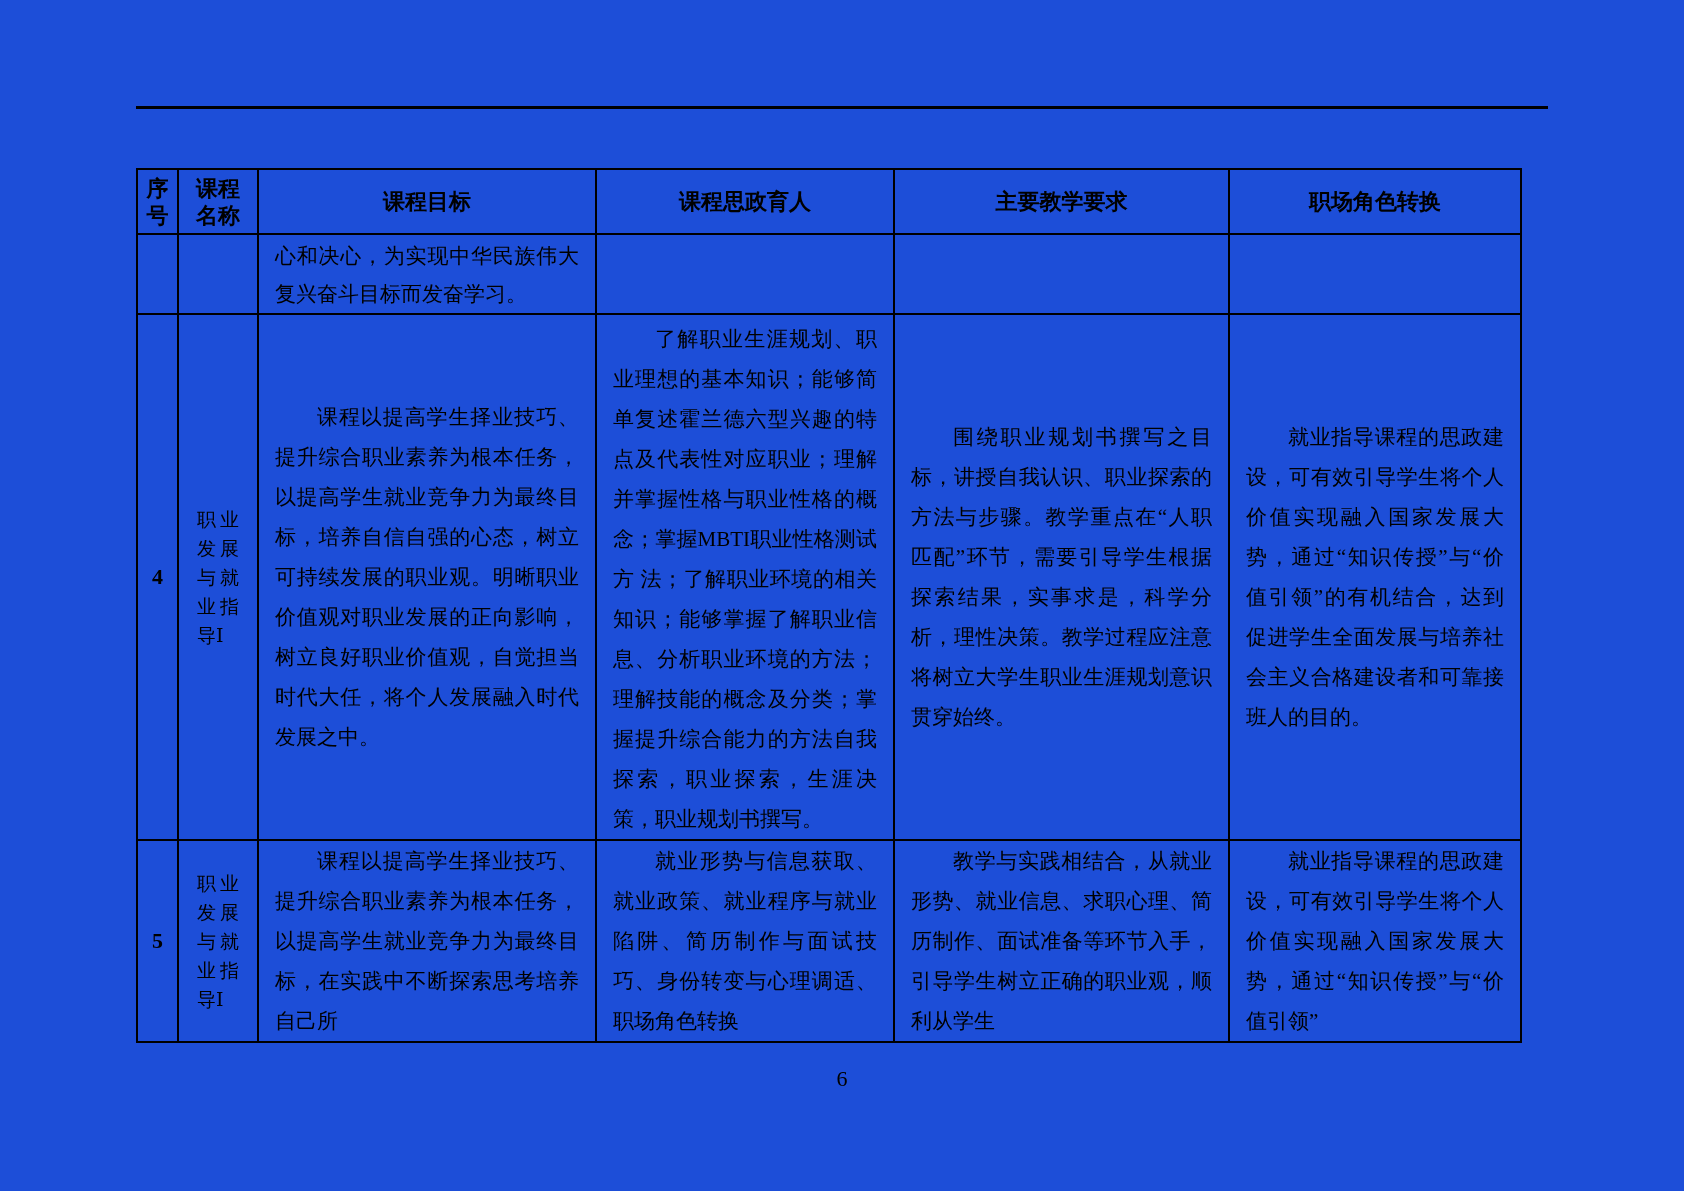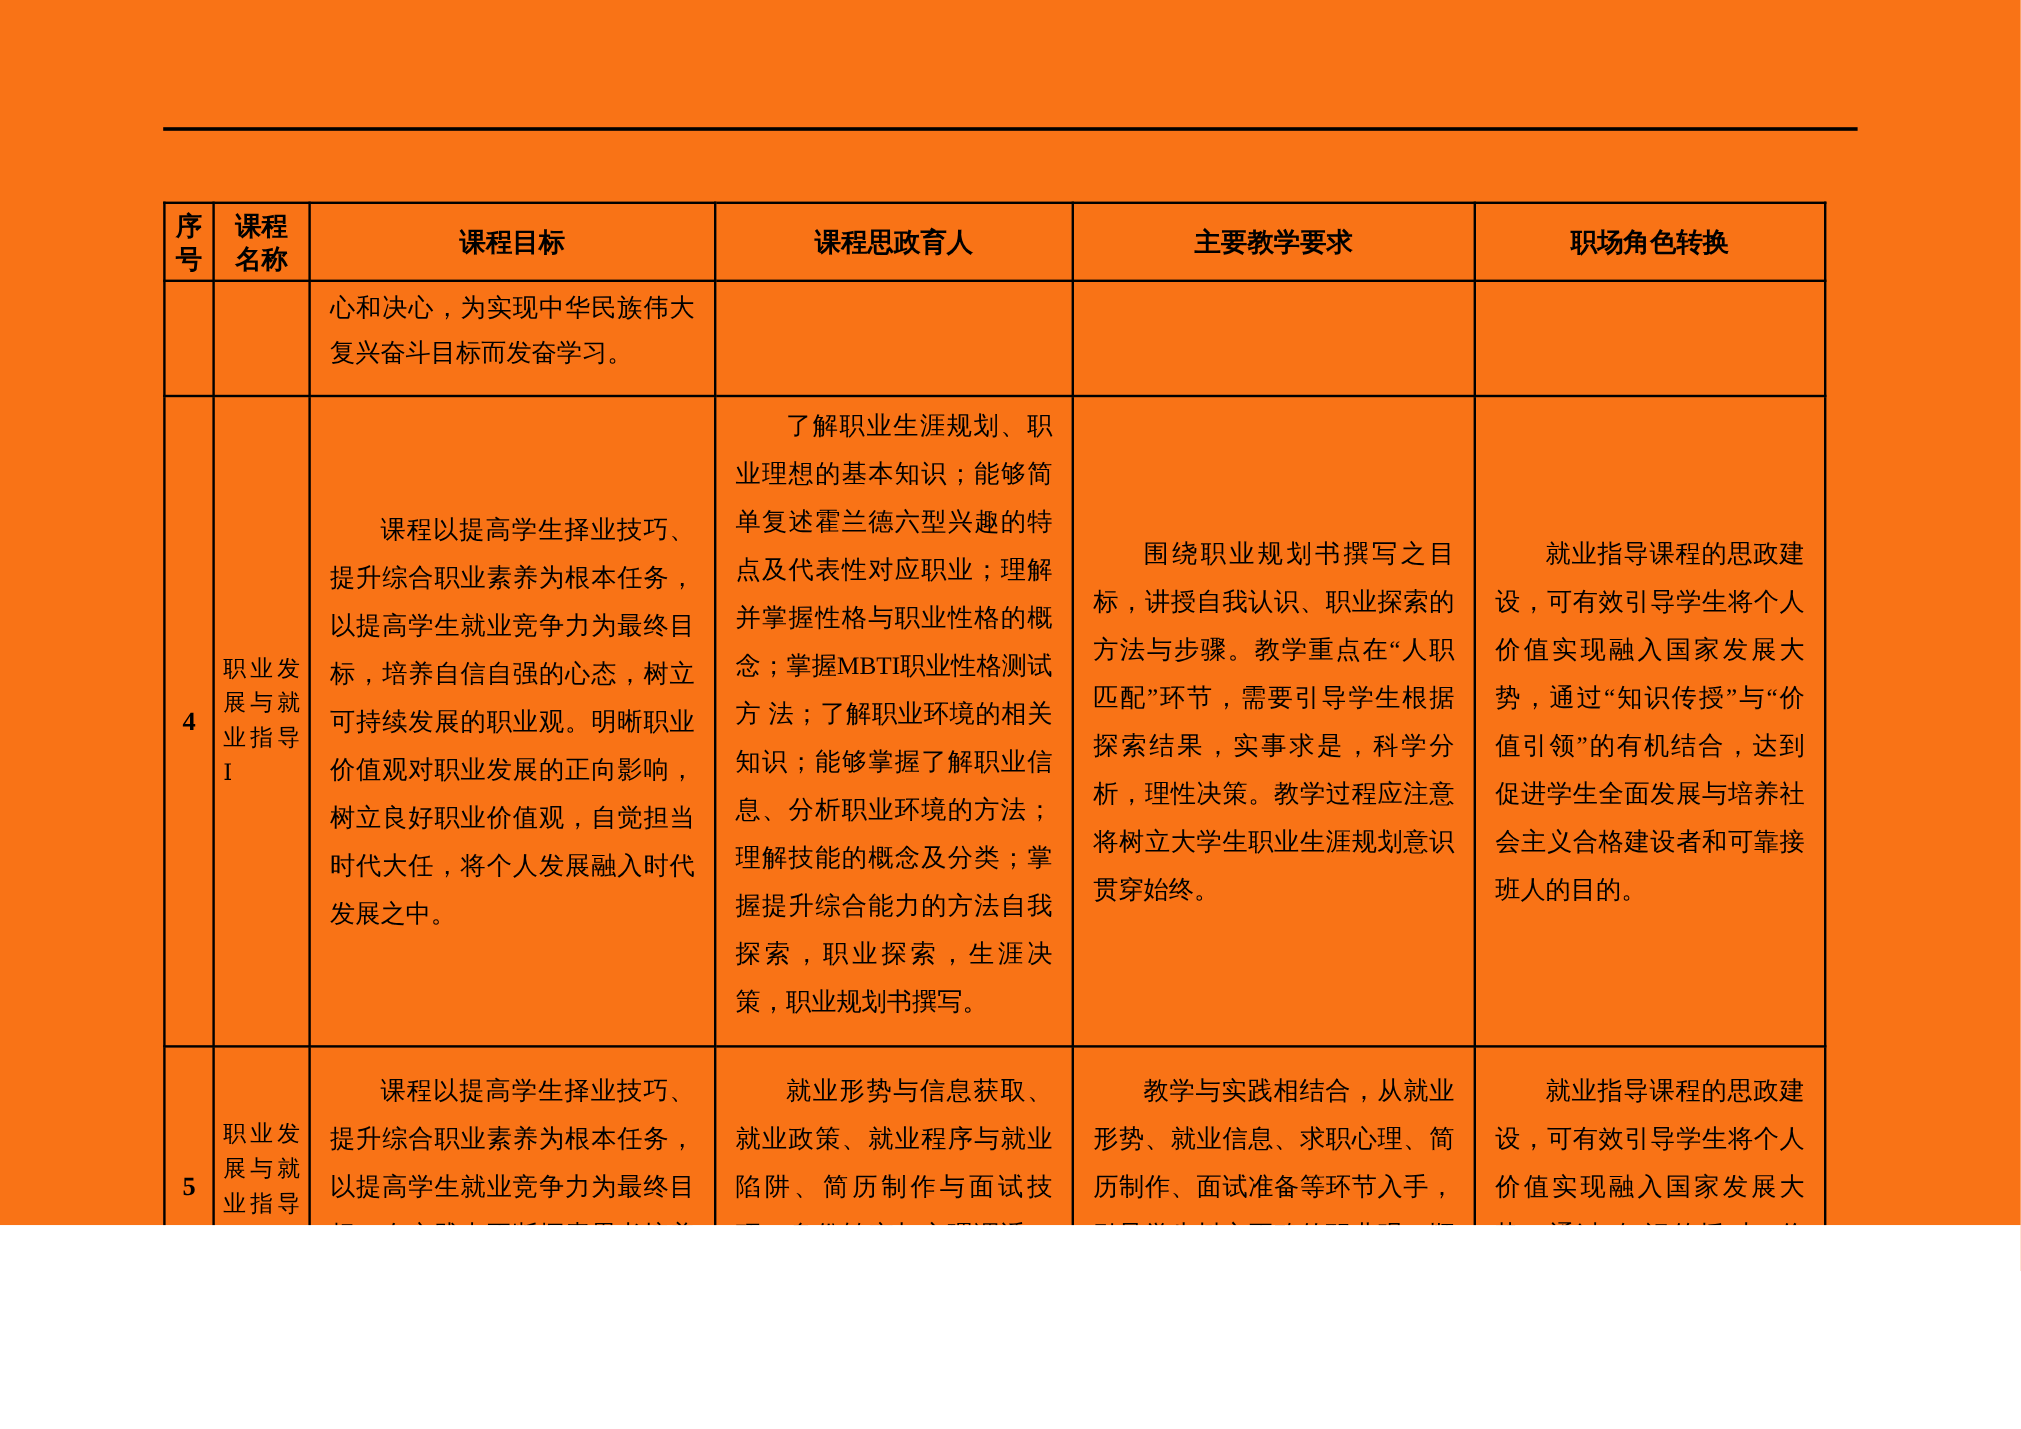--- a/index.html
+++ b/index.html
@@ -3,22 +3,22 @@
 <meta charset="utf-8">
 <style>
   html, body {
     margin: 0;
     padding: 0;
     background: #ffffff;
   }
   .page {
     position: relative;
     width: 1684px;
-    height: 1021px;
-    background: #f97316;
+    height: 1191px;
+    background: #1d4ed8;
     color: #000000;
     font-family: "Liberation Serif", "DejaVu Serif", serif;
     overflow: hidden;
   }
   .top-rule {
     position: absolute;
     left: 136px;
     top: 106px;
     width: 1412px;
     height: 3px;
@@ -50,41 +50,41 @@
   tr.row-header { height: 65px; }
   tr.row-cont   { height: 75px; }
   tr.row-4      { height: 500px; }
   tr.row-5      { height: 165px; }
 
   td.cell-text {
     font-size: 21px;
     line-height: 40px;
     text-align: justify;
     text-justify: inter-character;
-    padding: 16px 16px;
+    padding: 0 16px;
     vertical-align: top;
   }
   td.v-mid { vertical-align: middle; }
   td.v-top { vertical-align: top; }
   .indent { text-indent: 2em; }
 
   td.cell-num {
     font-size: 22px;
     font-weight: bold;
     text-align: center;
     vertical-align: middle;
     padding: 0 2px;
   }
   td.cell-name {
     font-size: 19px;
     line-height: 29px;
     text-align: justify;
     text-justify: inter-character;
     vertical-align: middle;
-    padding: 0 7px;
+    padding: 0 18px;
   }
   td.cont-text {
     line-height: 38px;
     padding-top: 2px;
   }
   td.top-pad {
     padding-top: 4px;
     border-radius: 14px;
   }
   .page-number {

